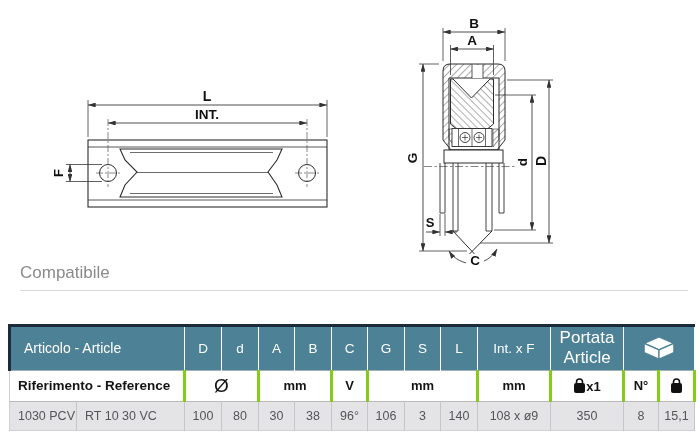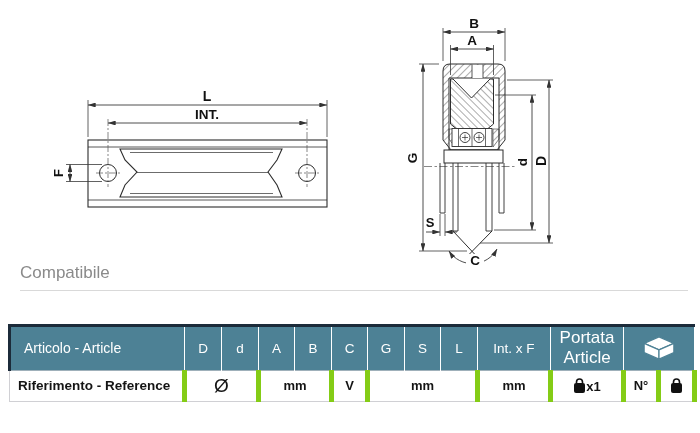--- a/index.html
+++ b/index.html
@@ -16,21 +16,21 @@
 
   
   .spec-table{position:absolute;left:8px;top:324px;width:685px;border-collapse:collapse;
      table-layout:fixed;border:1px solid #d0d0d4;border-top:3px solid #1C2B3A;}
   .spec-table td{overflow:hidden;white-space:nowrap;}
   .hd{background:#4D8195;color:#fff;font-size:13.5px;font-weight:normal;height:39px;
       text-align:center;vertical-align:middle;border-right:1px solid rgba(255,255,255,.45);}
   .hd-article{text-align:left;padding-left:13px;border-left:3px solid #1C2B3A;font-size:14px;}
   .hd-cap{font-size:17px;line-height:1.2;}
   .un{background:#fff;font-weight:bold;color:#141414;font-size:13px;height:28px;text-align:center;
-      vertical-align:middle;border-right:5px solid #84cc16;border-top:1px solid #9fb0ba;}
+      vertical-align:middle;border-right:3px solid #84cc16;border-top:1px solid #9fb0ba;}
   .un-ref{text-align:left;padding-left:8px;font-size:13.5px;}
   .un-diam{font-weight:400;font-size:19px;}
   .dt{background:#E4E4E6;color:#55555a;font-size:12.5px;height:26px;text-align:center;
       vertical-align:middle;border-right:1px solid #c6c6ca;border-top:1px solid #b9b9bd;}
   .dt-left{text-align:left;padding-left:8px;}
   .kgwrap{display:inline-flex;align-items:center;vertical-align:middle;}
 </style>
 </head>
 <body>
 
@@ -212,16 +212,32 @@
       </td>
       <td class="un">N°</td>
       <td class="un">
         <svg width="13" height="16" viewBox="0 0 13 16" style="vertical-align:middle">
           <path d="M3.5,5 V4 a3,3 0 0 1 6,0 V5" fill="none" stroke="#111" stroke-width="1.6"></path>
           <rect x="1" y="5" width="11" height="10" rx="2" fill="#111"></rect>
           <text x="6.5" y="12.5" font-size="5.5" fill="#fff" text-anchor="middle" style="font-weight:bold">Kg</text>
         </svg>
       </td>
     </tr>
+    <tr>
+      <td class="dt dt-left">1030 PCV</td>
+      <td class="dt dt-left">RT 10 30 VC</td>
+      <td class="dt">100</td>
+      <td class="dt">80</td>
+      <td class="dt">30</td>
+      <td class="dt">38</td>
+      <td class="dt">96°</td>
+      <td class="dt">106</td>
+      <td class="dt">3</td>
+      <td class="dt">140</td>
+      <td class="dt">108 x ø9</td>
+      <td class="dt">350</td>
+      <td class="dt">8</td>
+      <td class="dt">15,1</td>
+    </tr>
   </tbody>
     </table>
 
 </div>
 
 </body></html>

